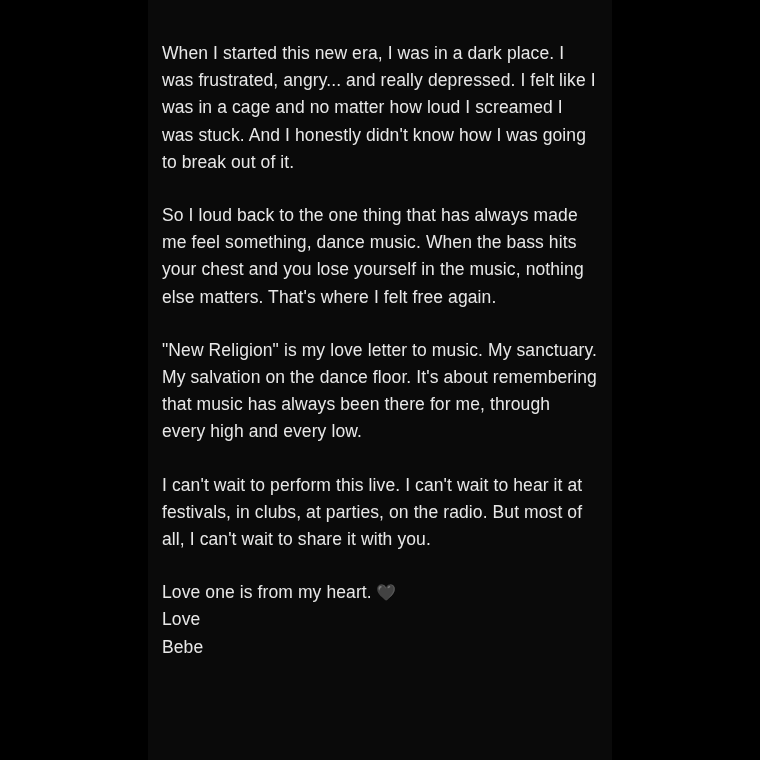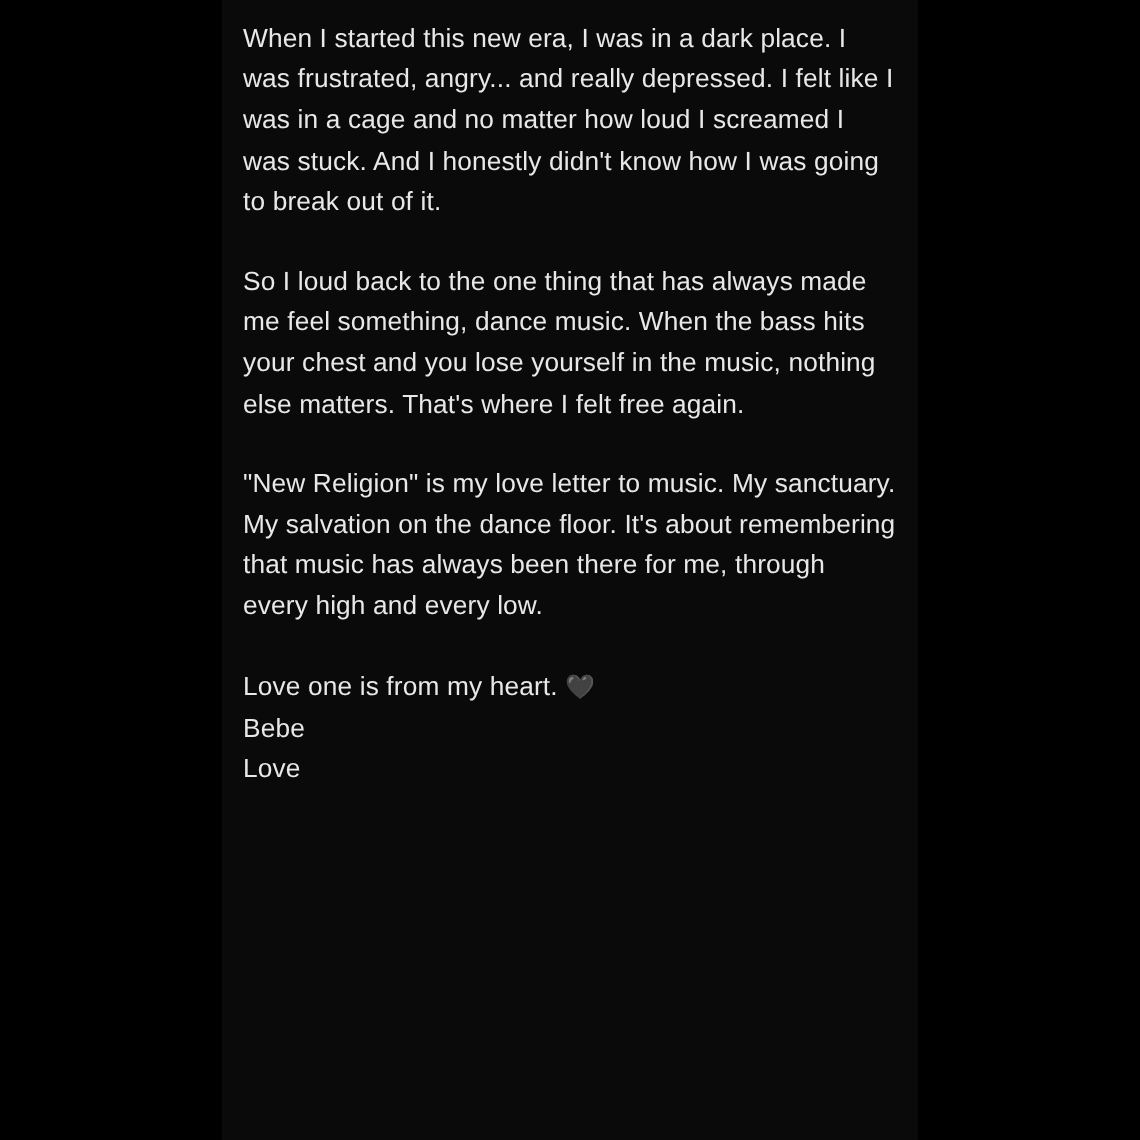--- a/index.html
+++ b/index.html
@@ -28,20 +28,21 @@
     background: #0a0a0a;
     box-sizing: border-box;
     padding: 12px 14px 0 14px;
   }
   .note-body {
     color: #e8e8e8;
     font-size: 17.5px;
     line-height: 27.2px;
     letter-spacing: 0.1px;
     font-weight: 400;
+    margin-top: 28px;
   }
   .para {
     margin: 0 0 26px 0;
     white-space: pre-wrap;
   }
   .para:last-child {
     margin-bottom: 0;
   }
   .sign-line {
     margin: 0;
@@ -55,22 +56,23 @@
 </head>
 <body>
 
 <div class="screen">
   <div class="note-card">
     <div class="note-body">
 
       <p class="para">When I started this new era, I was in a dark place. I was frustrated, angry... and really depressed. I felt like I was in a cage and no matter how loud I screamed I was stuck. And I honestly didn't know how I was going to break out of it.</p>
       <p class="para">So I loud back to the one thing that has always made me feel something, dance music. When the bass hits your chest and you lose yourself in the music, nothing else matters. That's where I felt free again.</p>
       <p class="para">"New Religion" is my love letter to music. My sanctuary. My salvation on the dance floor. It's about remembering that music has always been there for me, through every high and every low.</p>
+      <p class="para">I can't wait to perform this live. I can't wait to hear it at festivals, in clubs, at parties, on the radio. But most of all, I can't wait to share it with you.</p>
 
       <div>
         <p class="sign-line"><span>Love one is from my heart.</span> <span class="heart">🖤</span></p>
+        <p class="sign-line">Love</p>
         <p class="sign-line">Bebe</p>
-        <p class="sign-line">Love</p>
       </div>
 
     </div>
   </div>
 </div>
 
 </body></html>

